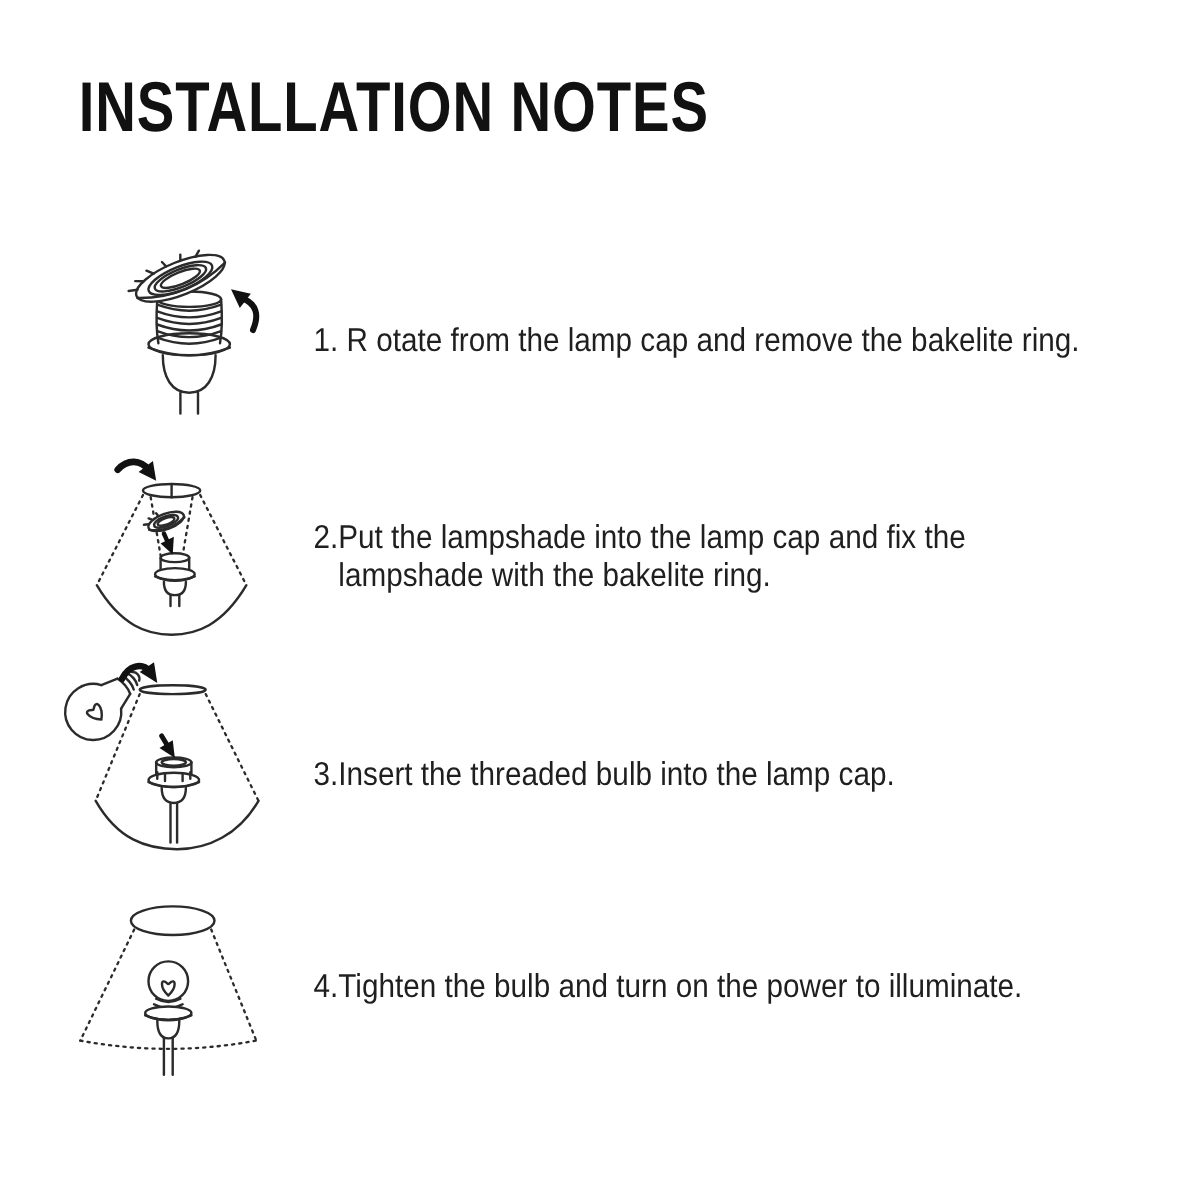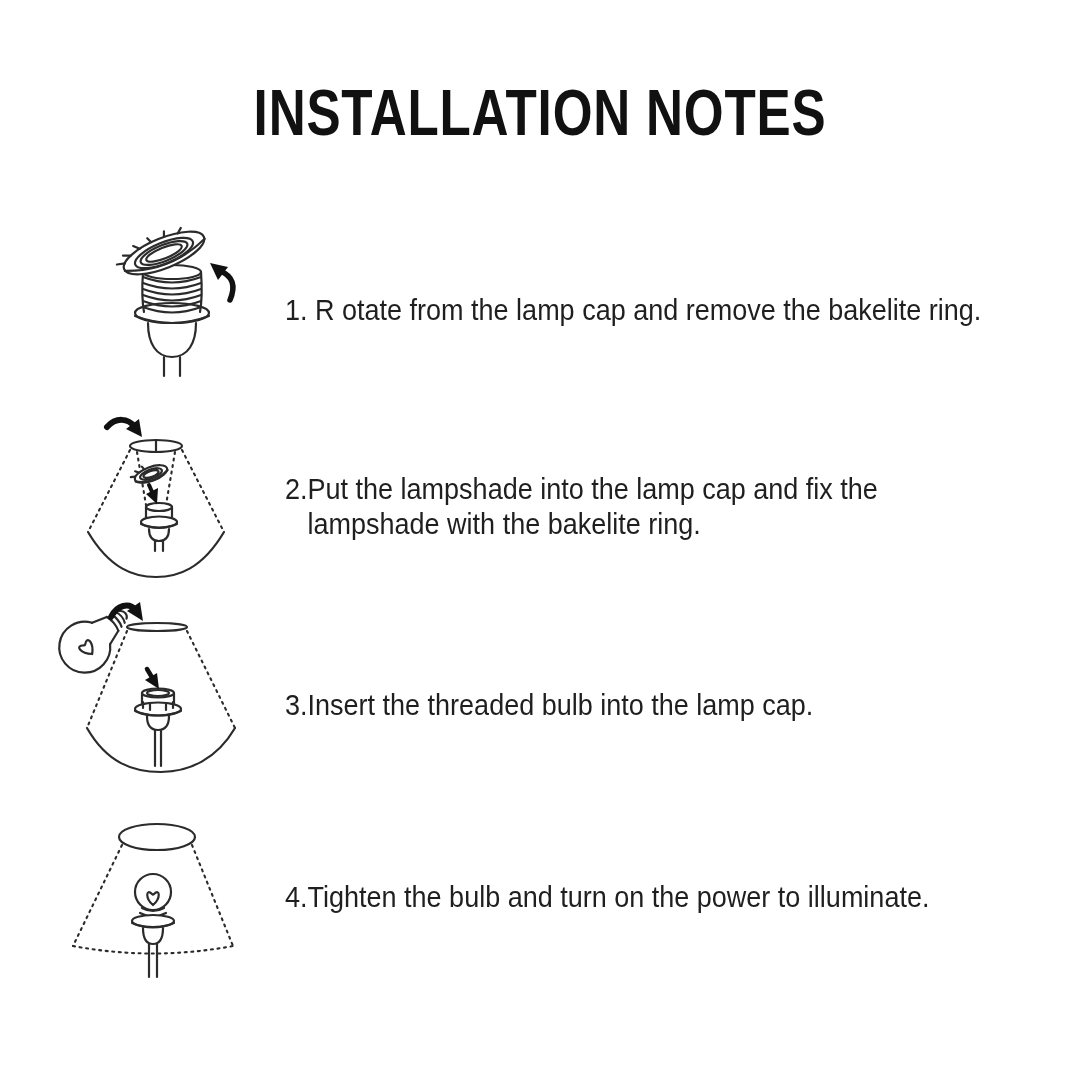--- a/index.html
+++ b/index.html
@@ -2,22 +2,22 @@
 <html><head>
 <meta charset="utf-8">
 <style>
   * { margin:0; padding:0; box-sizing:border-box; }
   html,body { background:#fff; }
   .canvas {
     position:relative; width:1080px; height:1080px; background:#fff;
     overflow:hidden; font-family:"Liberation Sans", sans-serif;
   }
   .title {
-    position:absolute; top:76px; left:0; width:1080px;
-    text-align:center; font-size:64px; font-weight:700; color:#111;
+    position:absolute; top:60px; left:0; width:1080px;
+    text-align:left; font-size:64px; font-weight:700; color:#111;
     white-space:nowrap;
   }
   .title span { display:inline-block; transform:scaleX(0.8); transform-origin:center top; letter-spacing:1px; }
   .step-text {
     position:absolute; display:flex; color:#1f1f1f;
     font-size:30px; line-height:35px;
     transform:scaleX(0.9); transform-origin:left top;
     white-space:nowrap;
   }
   .num { white-space:pre; }

